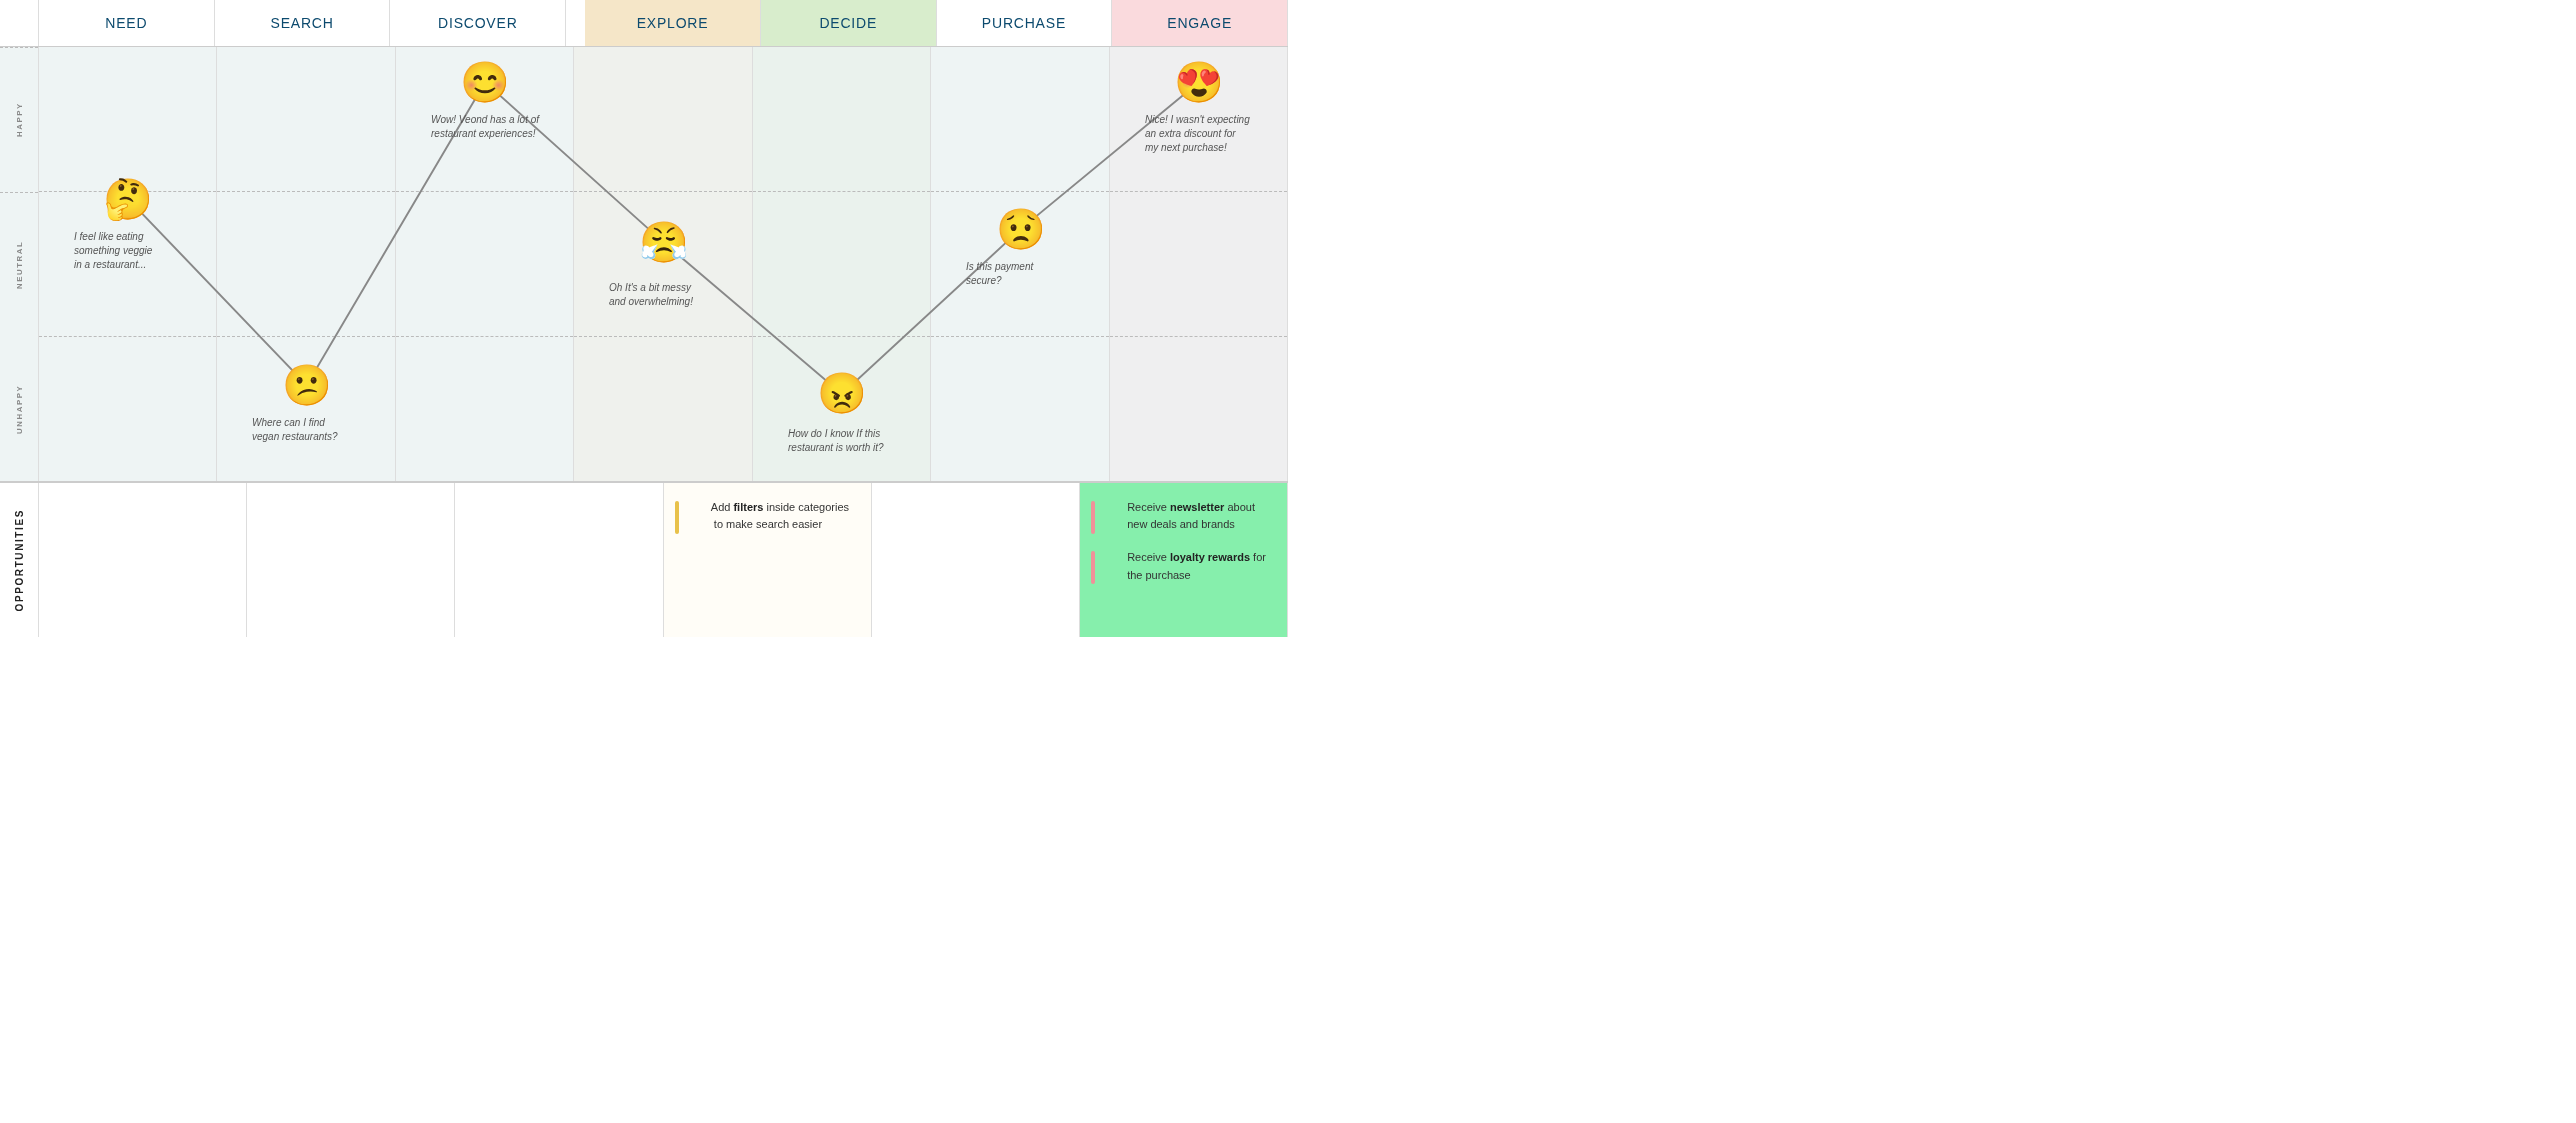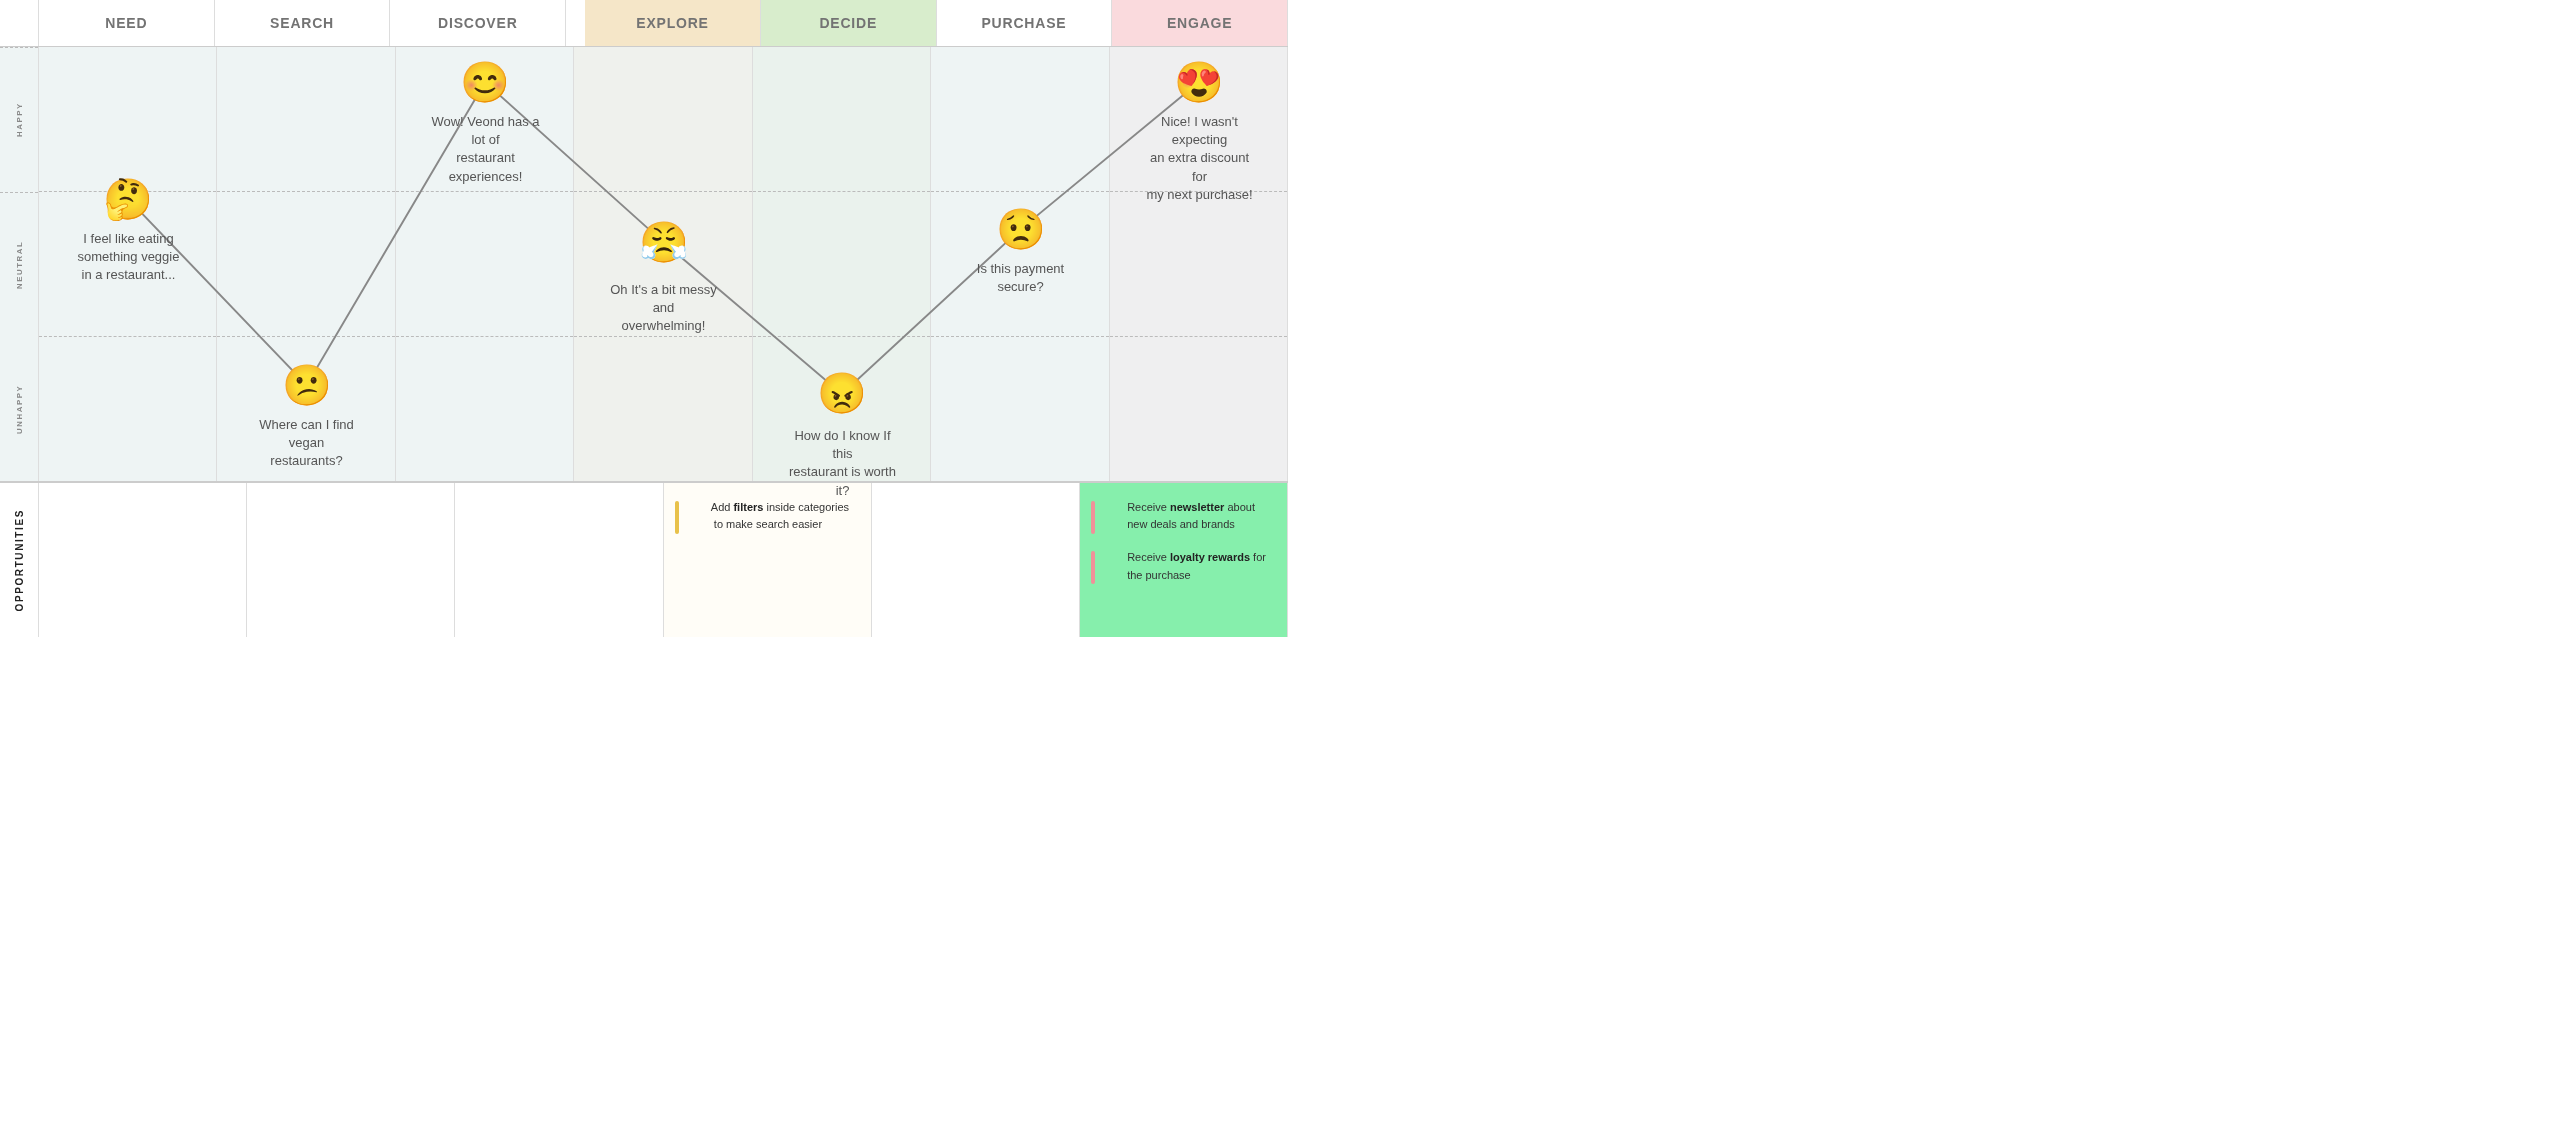--- a/index.html
+++ b/index.html
@@ -29,24 +29,24 @@
       background: #fff;
       border-right: 0.8px solid #ddd;
     }
 
     .header-col {
       flex: 1;
       display: flex;
       align-items: center;
       justify-content: center;
       border-right: 0.8px solid #ddd;
-      font-weight: 700;
+      font-weight: 400;
       font-size: 14px;
       letter-spacing: 0.8px;
-      color: #737373;
+      color: #0c4a6e;
     }
 
     .header-col.explore { background: #f5e6c8; margin-left: 19px; }
     .header-col.decide { background: #d8edcc; }
     .header-col.engage { background: #fadadd; }
 
     
     .journey-area {
       display: flex;
       position: relative;
@@ -109,24 +109,25 @@
       position: absolute;
       font-size: 40px;
       transform: translate(-50%, -50%);
       z-index: 10;
       line-height: 1;
     }
 
     
     .quote-text {
       position: absolute;
-      font-size: 13px;
+      font-style: italic;
+      font-size: 10px;
       color: #555;
       line-height: 1.4;
-      text-align: center;
+      text-align: left;
       z-index: 5;
     }
 
     
     .lines-svg {
       position: absolute;
       top: 0; left: 0;
       width: 100%;
       height: 100%;
       z-index: 3;

